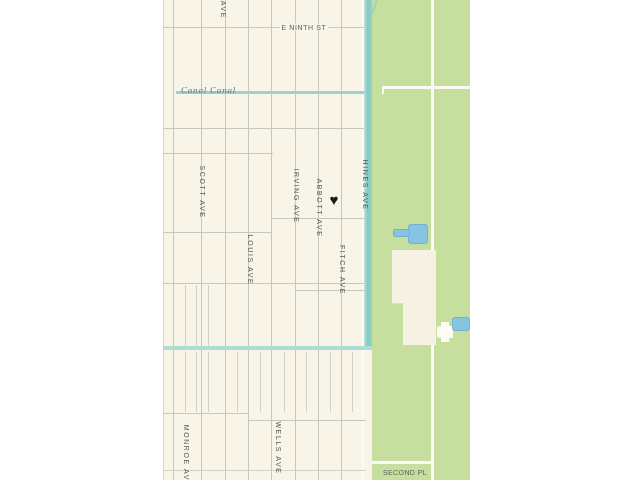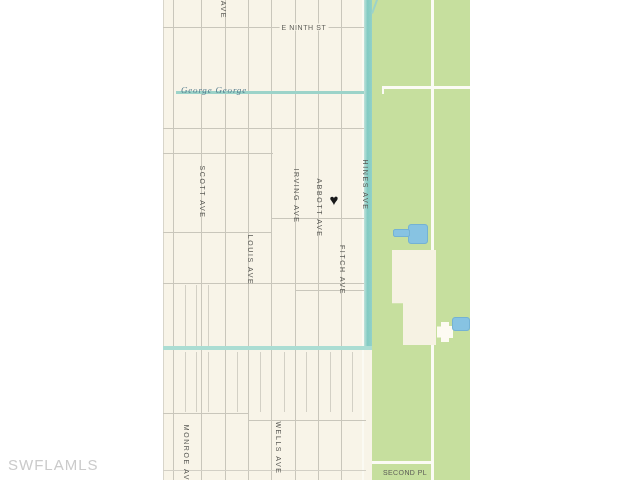--- a/index.html
+++ b/index.html
@@ -105,19 +105,18 @@
     <span class="vlbl" style="left:39px;top:192px">SCOTT AVE</span>
     <span class="vlbl" style="left:133px;top:196px">IRVING AVE</span>
     <span class="vlbl" style="left:156px;top:208px">ABBOTT AVE</span>
     <span class="vlbl" style="left:202px;top:185px">HINES AVE</span>
     <span class="vlbl" style="left:179px;top:270px">FITCH AVE</span>
     <span class="vlbl" style="left:87px;top:260px">LOUIS AVE</span>
     <span class="vlbl" style="left:23px;top:456px">MONROE AVE</span>
     <span class="vlbl" style="left:115px;top:448px">WELLS AVE</span>
     <span class="hlbl" style="left:242px;top:472px;letter-spacing:0.4px">SECOND PL</span>
 
-    <span class="canal-lbl">George George</span>
+    <span class="canal-lbl">Canal Canal</span>
 
     <span class="marker">♥</span>
   </div>
 
-  <span class="watermark">SWFLAMLS</span>
 </div>
 
 </body></html>

